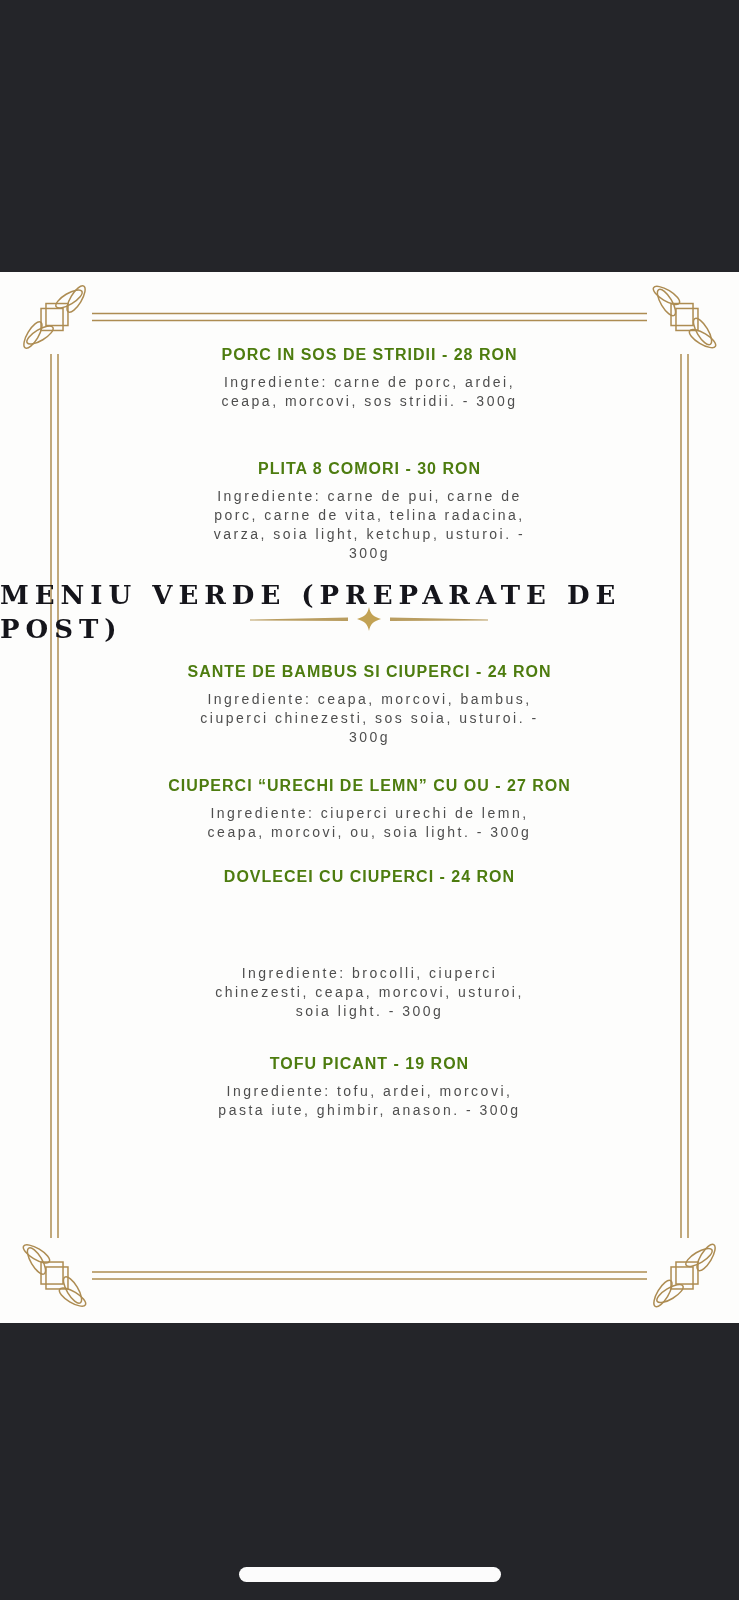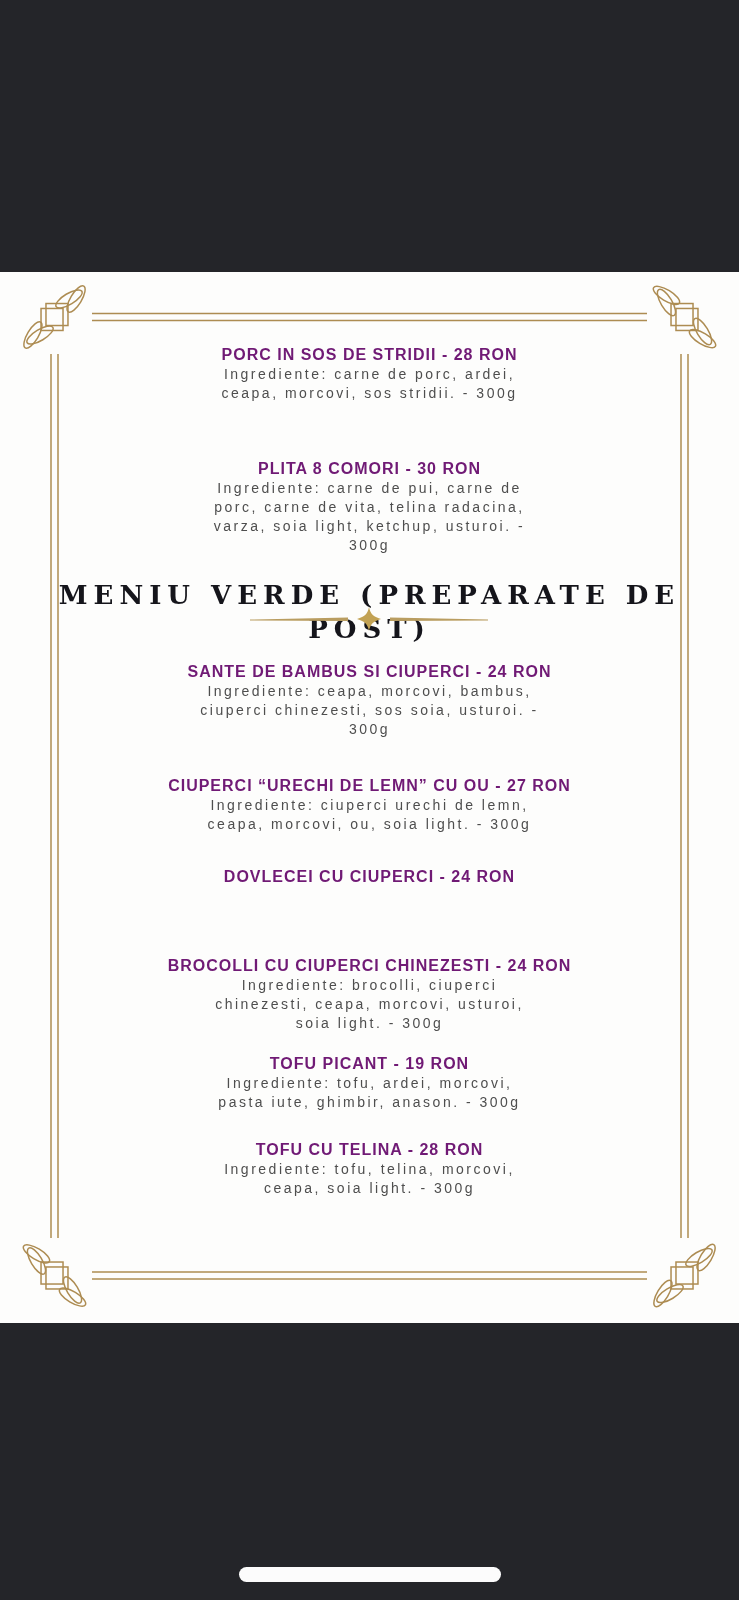--- a/index.html
+++ b/index.html
@@ -12,28 +12,28 @@
   .screen{position:relative;width:739px;height:1600px;}
   .top-letterbox{height:272px;background:#242529;}
   .menu-page{
     position:relative;width:739px;height:1051px;
     background:#fdfdfc;
   }
   .frame-svg{position:absolute;left:0;top:0;}
   .menu-item{position:absolute;left:0;width:739px;text-align:center;}
   .item-name{
     font-size:16px;font-weight:bold;letter-spacing:1px;
-    line-height:20px;color:#701a75;
+    line-height:20px;color:#4d7c0f;
   }
   .item-ing{
-    font-size:14px;letter-spacing:2.5px;
+    margin-top:8px;font-size:14px;letter-spacing:2.5px;
     line-height:19px;color:#4e4e4e;white-space:pre-line;
   }
   .section-title{
-    position:absolute;top:306px;left:0;width:739px;text-align:center;
+    position:absolute;top:306px;left:0;width:739px;
     font-family:"DejaVu Serif","Liberation Serif",serif;
     font-weight:bold;font-size:26px;letter-spacing:6px;line-height:34px;
     color:#15151b;
   }
   .divider{position:absolute;top:334px;left:244px;}
   .bottom-letterbox{position:relative;height:277px;background:#242529;}
   .home-indicator{
     position:absolute;top:244px;left:50%;transform:translateX(-50%);
     width:262px;height:15px;border-radius:8px;background:#fcfcfc;
   }
@@ -116,37 +116,31 @@
       <div class="item-name">CIUPERCI “URECHI DE LEMN” CU OU - 27 RON</div>
       <div class="item-ing">Ingrediente: ciuperci urechi de lemn,
 ceapa, morcovi, ou, soia light. - 300g</div>
     </div>
 
     <div class="menu-item" style="top:595px">
       <div class="item-name">DOVLECEI CU CIUPERCI - 24 RON</div>
     </div>
 
     <div class="menu-item" style="top:684px">
-      <div class="item-name">BROCOLLI CU CIUPERCI CHINEZESTI - 24 RON</div>
       <div class="item-ing">Ingrediente: brocolli, ciuperci
 chinezesti, ceapa, morcovi, usturoi,
 soia light. - 300g</div>
     </div>
 
     <div class="menu-item" style="top:782px">
       <div class="item-name">TOFU PICANT - 19 RON</div>
       <div class="item-ing">Ingrediente: tofu, ardei, morcovi,
 pasta iute, ghimbir, anason. - 300g</div>
     </div>
 
-    <div class="menu-item" style="top:868px">
-      <div class="item-name">TOFU CU TELINA - 28 RON</div>
-      <div class="item-ing">Ingrediente: tofu, telina, morcovi,
-ceapa, soia light. - 300g</div>
-    </div>
 
   </div>
 
   <div class="bottom-letterbox">
     <div class="home-indicator"></div>
   </div>
 
 </div>
 
 </body></html>

